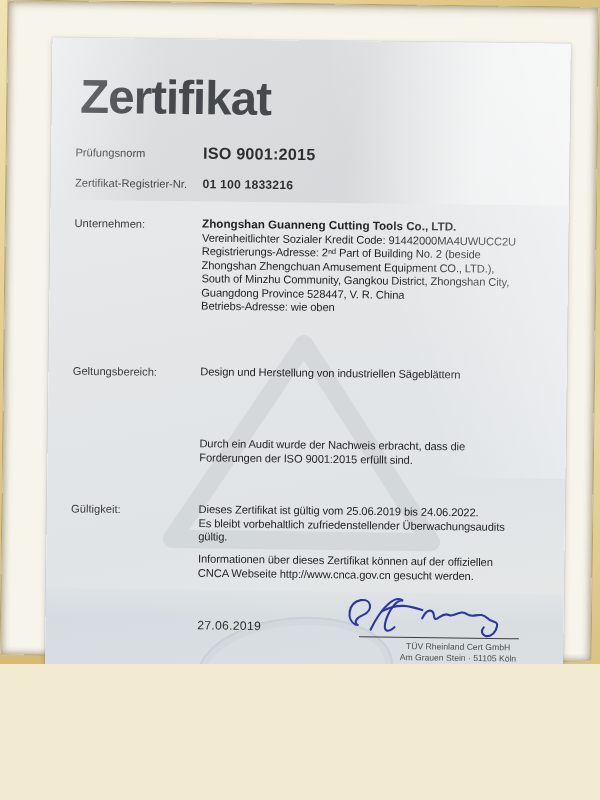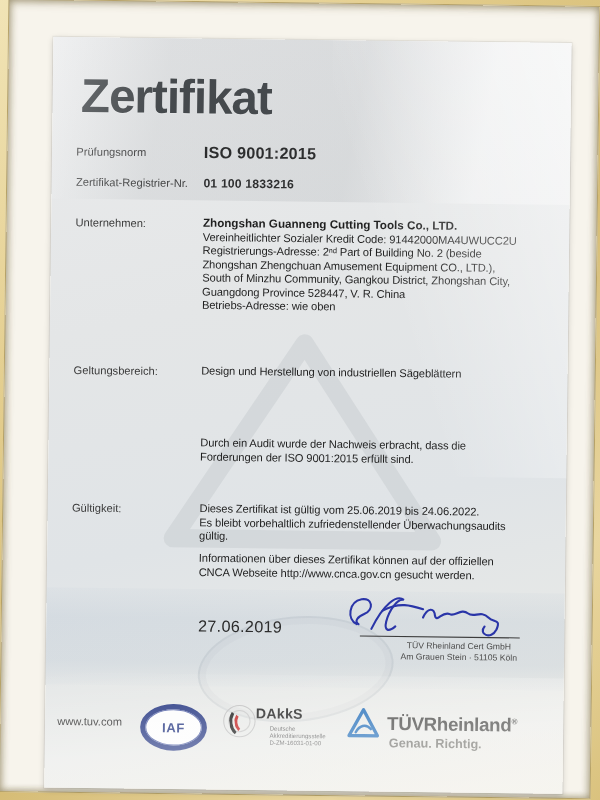--- a/index.html
+++ b/index.html
@@ -1,17 +1,17 @@
 <!DOCTYPE html>
 <html><head>
 <meta charset="utf-8">
 <style>
   html,body{margin:0;padding:0;}
   body{width:600px;height:800px;overflow:hidden;background:#f3ead2;font-family:"Liberation Sans","DejaVu Sans",sans-serif;}
-  .photo{position:relative;width:600px;height:800px;overflow:hidden;background:#f6eed6;}
+  .photo{position:relative;width:600px;height:664px;overflow:hidden;background:#f6eed6;}
   .framed{position:absolute;left:-6px;top:-6px;right:-6px;bottom:-6px;
     transform:rotate(0.7deg) scale(1.012);transform-origin:50% 50%;
     background:linear-gradient(135deg,#f2e5b8 0%,#e3cd8d 30%,#d4ba72 55%,#e9d69f 80%,#d9c17c 100%);
     box-shadow:0 4px 14px rgba(60,45,10,.45);}
   .frame-edge{position:absolute;inset:0;border:1px solid #a8905a;}
   .mat{position:absolute;left:13px;top:13px;right:14px;bottom:15px;background:#f7f4ec;
     border:1px solid #b6a268;
     box-shadow:inset 0 3px 8px rgba(95,75,25,.28), inset 0 -2px 6px rgba(95,75,25,.18), inset 3px 0 7px rgba(95,75,25,.18), inset -3px 0 7px rgba(95,75,25,.18);}
   .paper{position:absolute;left:44px;top:36px;width:512px;height:742px;
     background:linear-gradient(168deg,#eaebec 0%,#e4e6e7 35%,#e0e4e7 62%,#e9eae7 88%,#efeee9 100%);
@@ -35,21 +35,21 @@
   .title{position:absolute;left:28px;top:30px;font-size:47px;font-weight:bold;letter-spacing:-1px;color:#3c4043;
     text-shadow:0 1px 0 rgba(255,255,255,.35);}
   .sec{position:absolute;left:0;width:512px;}
   .lbl{position:absolute;left:24px;top:1px;font-size:11px;color:#3a3a3a;}
   .val{position:absolute;left:150px;top:0;width:356px;font-size:11px;color:#1f1f1f;}
   .val .tl{white-space:nowrap;line-height:13.5px;letter-spacing:-.1px;}
   .val-big{font-size:16px;font-weight:bold;top:-2px;letter-spacing:.2px;}
   .val-bold{font-weight:bold;font-size:12px;letter-spacing:.2px;}
   .company{font-weight:bold;font-size:11.5px;line-height:13.5px;white-space:nowrap;}
   .lh14 .tl{line-height:14px;}
-  .date{position:absolute;left:150px;top:572px;font-size:16px;color:#2c2c2c;letter-spacing:.3px;}
+  .date{position:absolute;left:150px;top:572px;font-size:12px;color:#2c2c2c;letter-spacing:.3px;}
   .sig-svg{position:absolute;left:286px;top:544px;width:176px;height:50px;}
   .sig-line{position:absolute;left:310px;top:588px;width:158px;height:1px;background:#3c3c3c;}
   .issuer{position:absolute;left:318px;top:592px;width:180px;text-align:center;color:#4c4c4c;}
   .issuer div{font-size:8.5px;line-height:11px;}
   
   .website{position:absolute;left:12px;top:670px;font-size:11px;color:#2d2d2d;}
   .iaf{position:absolute;left:94px;top:658px;width:56px;height:36px;border-radius:50%;
     border:5px solid #20327f;background:#fdfdfd;box-shadow:0 0 0 1px #4b5ca5 inset;
     display:flex;align-items:center;justify-content:center;}
   .iaf span{font-size:13px;font-weight:bold;color:#20327f;letter-spacing:.5px;}

